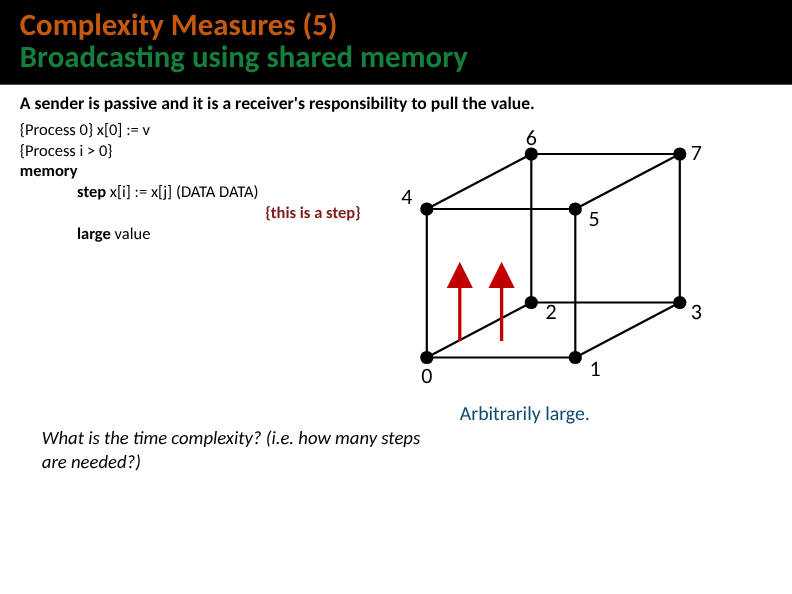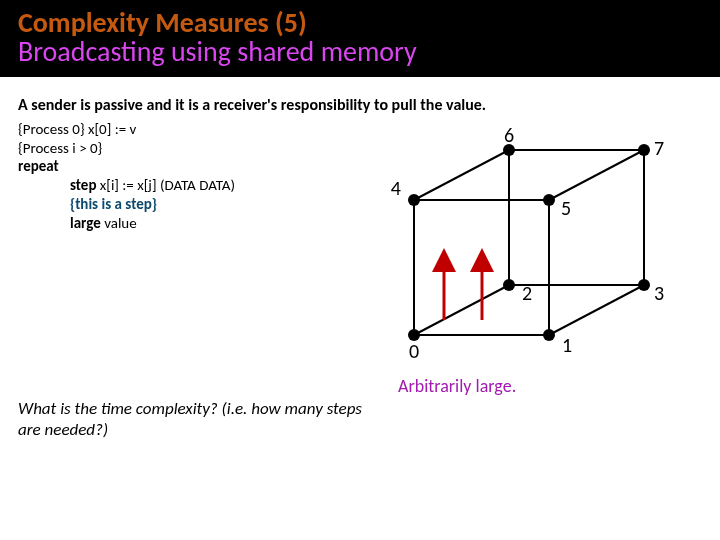--- a/index.html
+++ b/index.html
@@ -15,85 +15,86 @@
     background: #000;
     padding: 8px 18px 10px 18px;
   }
   .title-main {
     color: #c55910;
     font-size: 28px;
     font-weight: 700;
     line-height: 1.05;
   }
   .title-sub {
-    color: #d946ef;
+    color: #15803d;
     font-size: 28px;
-    font-weight: 400;
+    font-weight: 700;
     line-height: 1.05;
   }
   .intro {
     color: #000;
     font-size: 16px;
     font-weight: 700;
-    padding: 18px 18px 6px 18px;
+    padding: 8px 18px 6px 18px;
   }
   .content {
     display: flex;
     padding: 0 18px;
-    gap: 26px;
+    gap: 0;
   }
   .code-col {
     flex: 0 0 310px;
     font-size: 15px;
     line-height: 1.25;
     color: #000;
   }
-  .code-col .red { color: #0c4a6e; }
+  .code-col .red { color: #7f1d1d; text-align: right; }
   .code-col .ind1 { padding-left: 18px; }
   .code-col .ind2 { padding-left: 52px; }
   .bold { font-weight: 700; }
   .diagram-col {
     flex: 1;
     position: relative;
   }
   .footer {
     display: flex;
     align-items: flex-start;
     padding: 18px 18px 0 18px;
     gap: 30px;
   }
   .question {
     font-size: 17px;
     font-style: italic;
     color: #000;
     flex: 0 0 350px;
+    margin-left: 20px;
   }
   .answer {
     font-size: 18px;
-    color: #a21caf;
+    color: #0c4a6e;
     line-height: 1.2;
     margin-top: -22px;
   }
   svg { display: block; }
 </style>
 </head>
 <body>
 
 <div class="title-bar">
   <div class="title-main">Complexity Measures (5)</div>
   <div class="title-sub">Broadcasting using shared memory</div>
 </div>
 
 <div class="intro">A sender is passive and it is a receiver's responsibility to pull the value.</div>
 
 <div class="content">
   <div class="code-col">
     <div>{Process 0} x[0] := v</div>
     <div>{Process i &gt; 0}</div>
-    <div><span class="bold">repeat</span></div>
+    <div><span class="bold">memory</span></div>
     <div class="ind2"><span class="bold">step</span><span> x[i] := x[j]  (DATA DATA)</span></div>
     <div class="ind2 red bold">{this is a step}</div>
     <div class="ind2"><span class="bold">large</span><span> value</span></div>
   </div>
 
   <div class="diagram-col">
     <svg width="320" height="260" viewBox="0 0 320 260">
 
       <line x1="60" y1="80" x2="195" y2="80" stroke="#000" stroke-width="2"></line>
       <line x1="195" y1="80" x2="290" y2="30" stroke="#000" stroke-width="2"></line>

